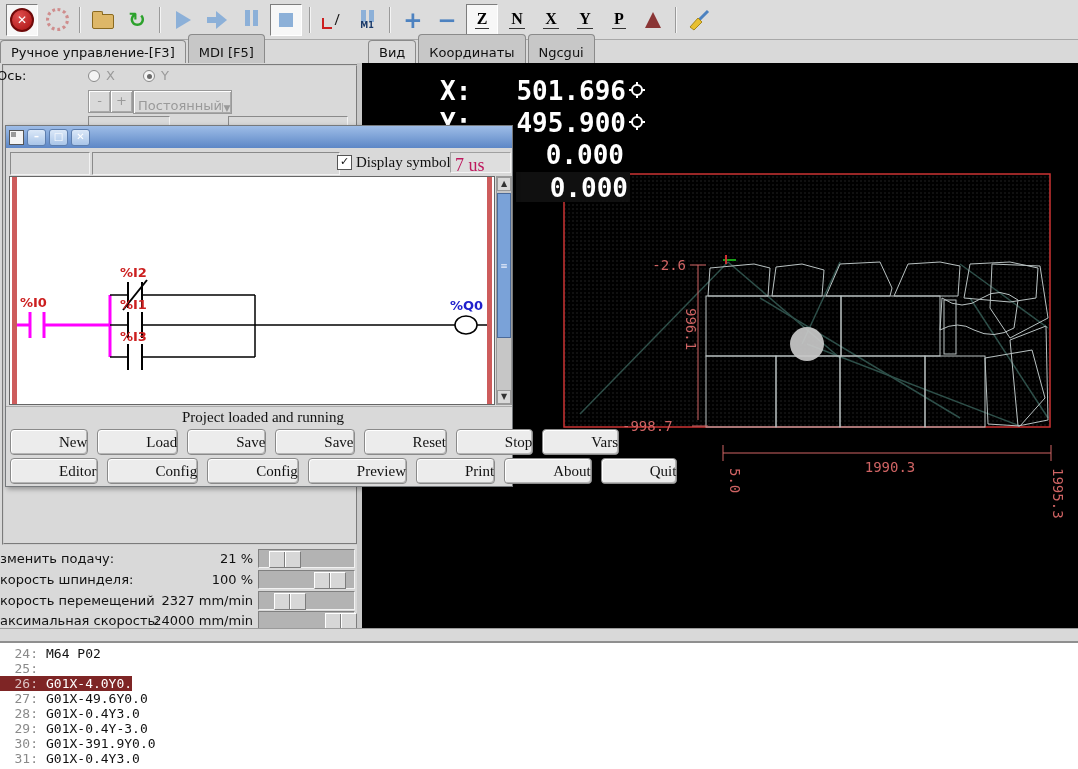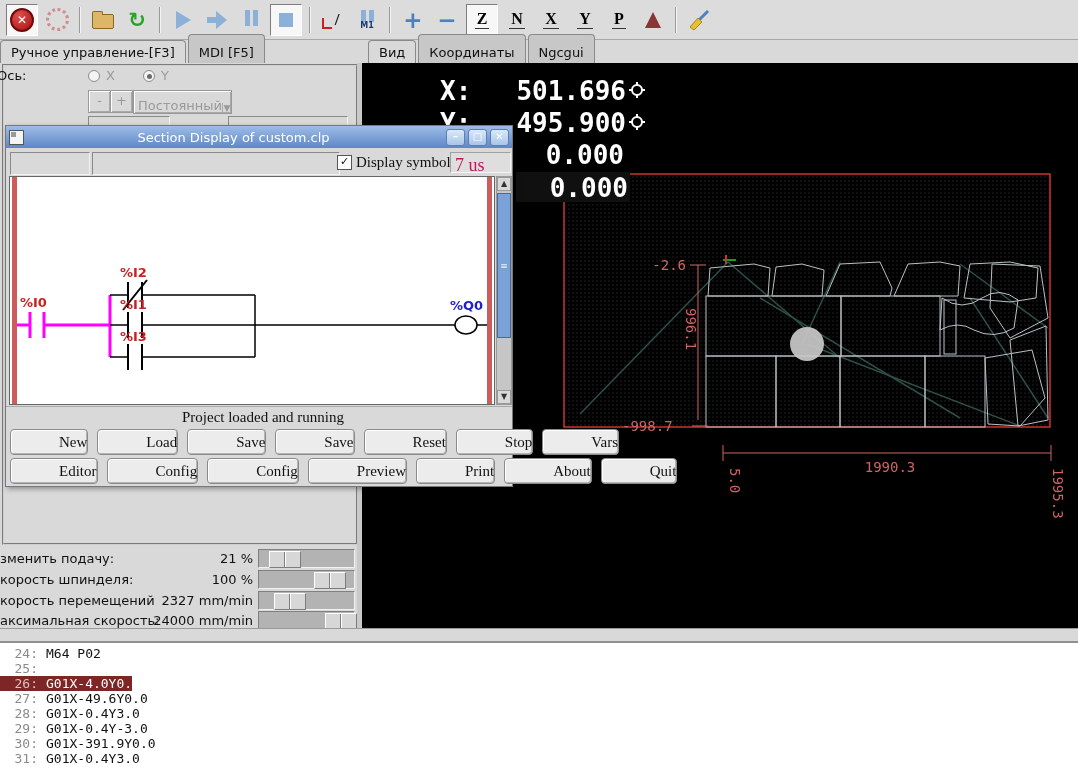--- a/index.html
+++ b/index.html
@@ -353,21 +353,20 @@
     <div class="gl"><span class="num">28:</span><span class="code">G01X-0.4Y3.0</span></div>
     <div class="gl"><span class="num">29:</span><span class="code">G01X-0.4Y-3.0</span></div>
     <div class="gl"><span class="num">30:</span><span class="code">G01X-391.9Y0.0</span></div>
     <div class="gl"><span class="num">31:</span><span class="code">G01X-0.4Y3.0</span></div>
     <div class="gl"><span class="num">32:</span><span class="code">G01X-0.4Y-3.0</span></div>
   </div>
 
   <div id="dialog">
     <div id="dlg-title">
       <span class="ticon"></span>
-      <span class="ttl">Section Display of custom.clp</span>
       <span class="winbtn">–</span>
       <span class="winbtn">□</span>
       <span class="winbtn">✕</span>
     </div>
     <div id="dlg-toolbar">
       <div class="sunken" style="left:4px;top:4px;width:78px;height:21px;"></div>
       <div class="sunken" style="left:86px;top:4px;width:246px;height:21px;"></div>
       <span style="position:absolute;left:331px;top:7px;width:13px;height:13px;background:#fff;border:1px solid #555;
                    font-size:11px;line-height:12px;text-align:center;">✓</span>
       <span class="serif" style="position:absolute;left:350px;top:6px;">Display symbols</span>

